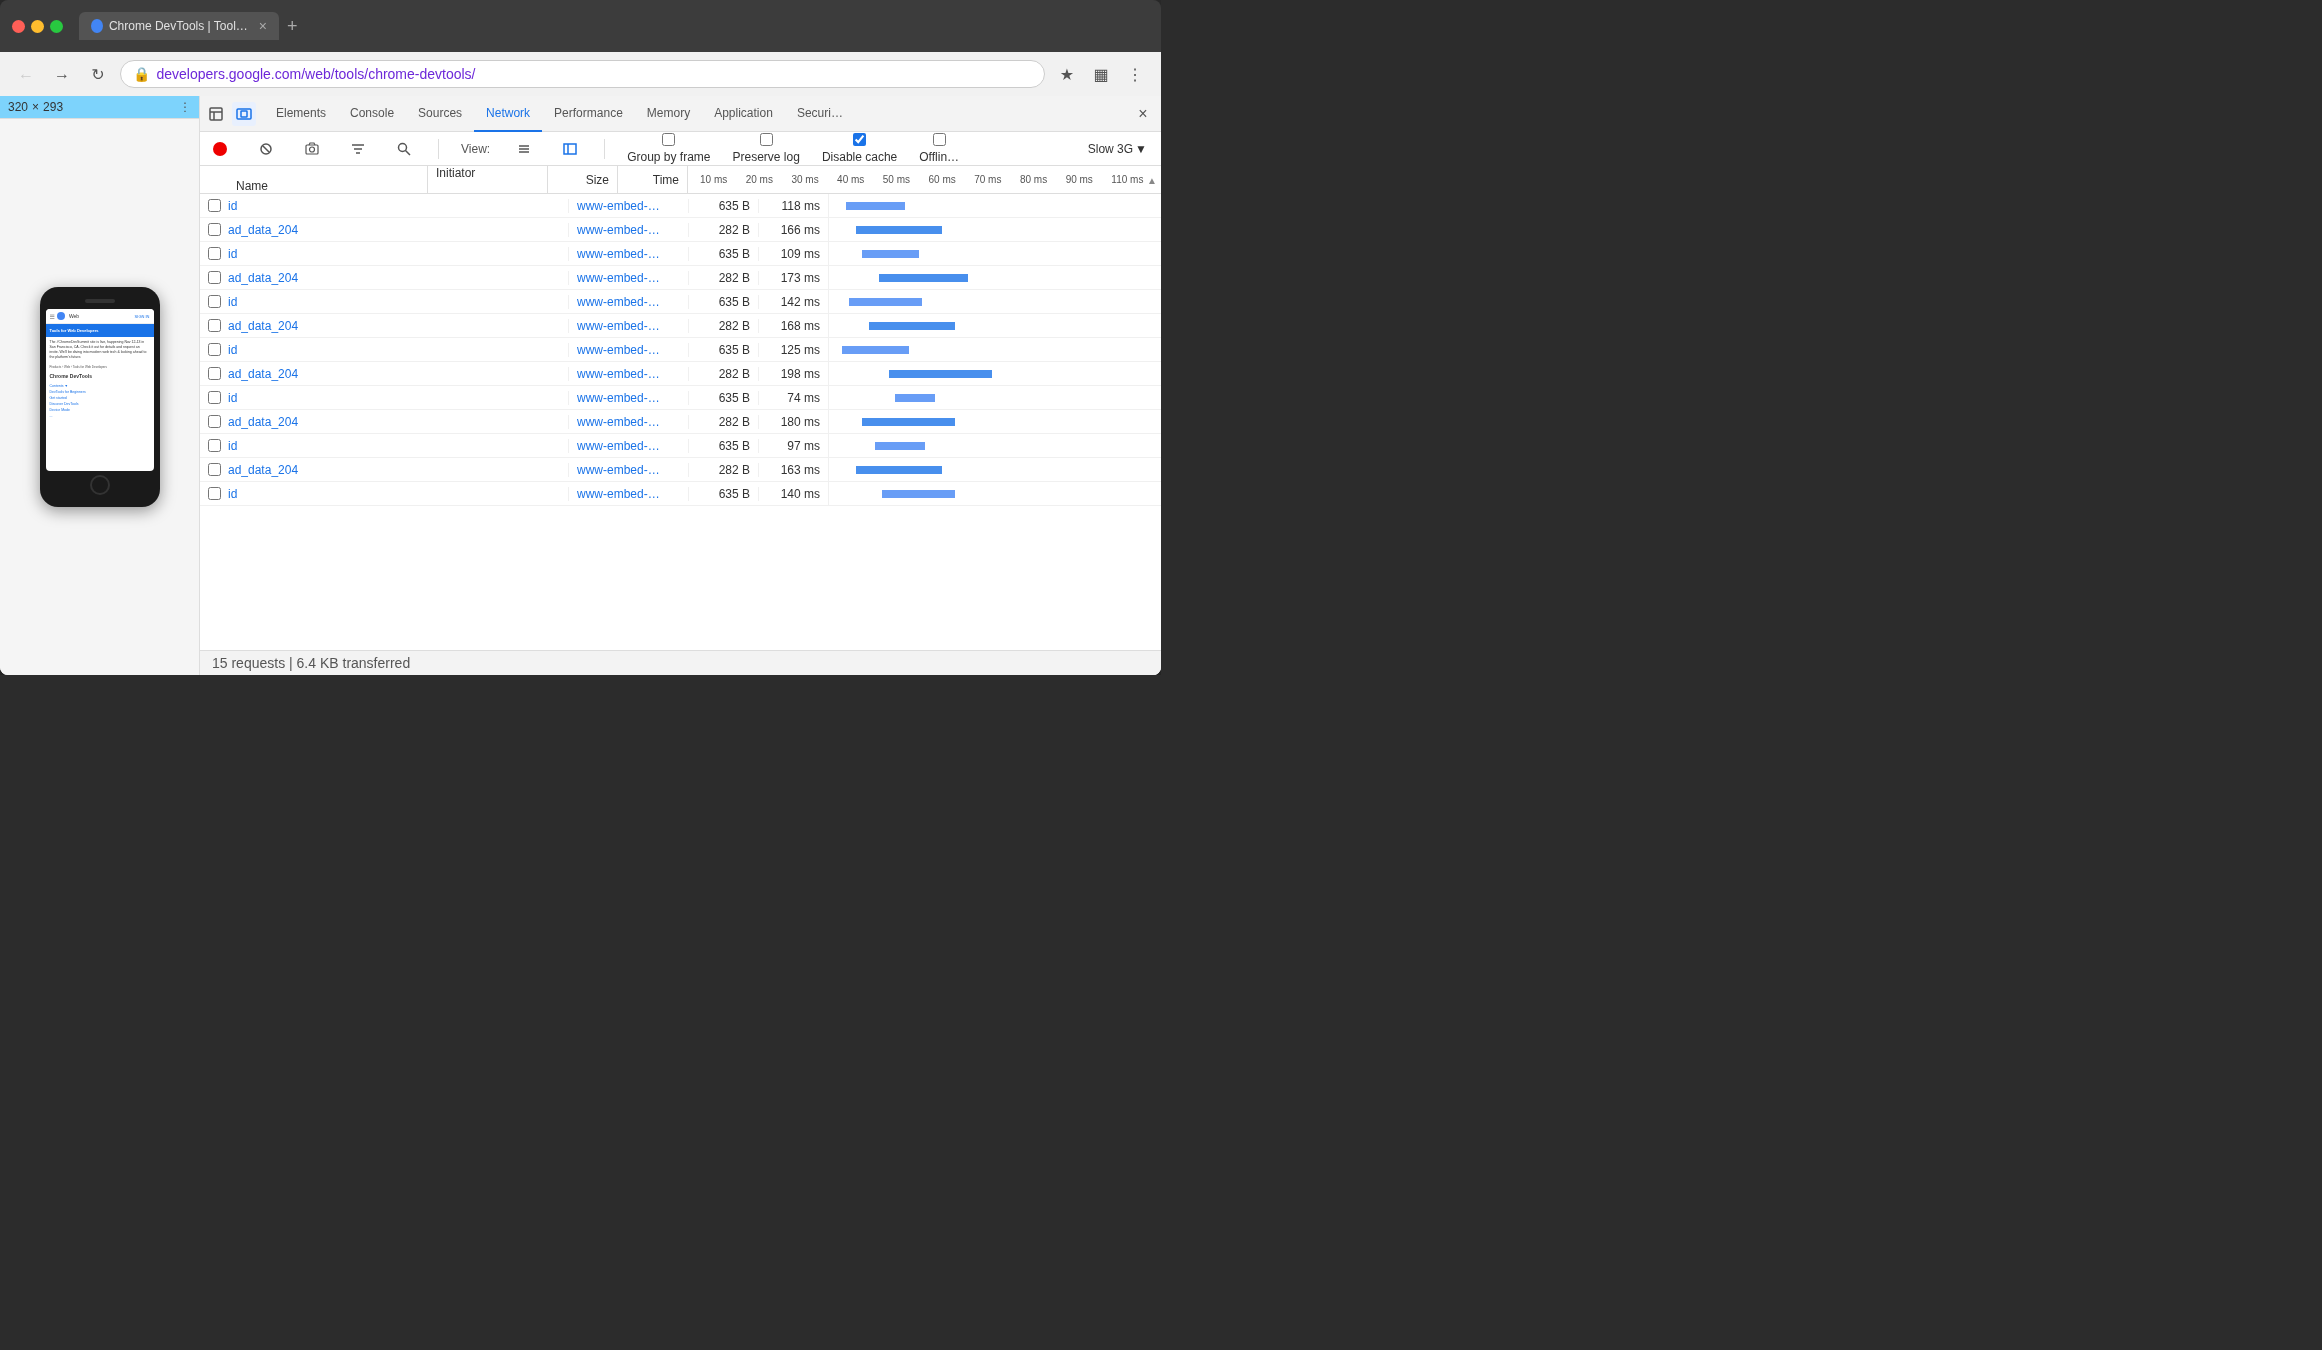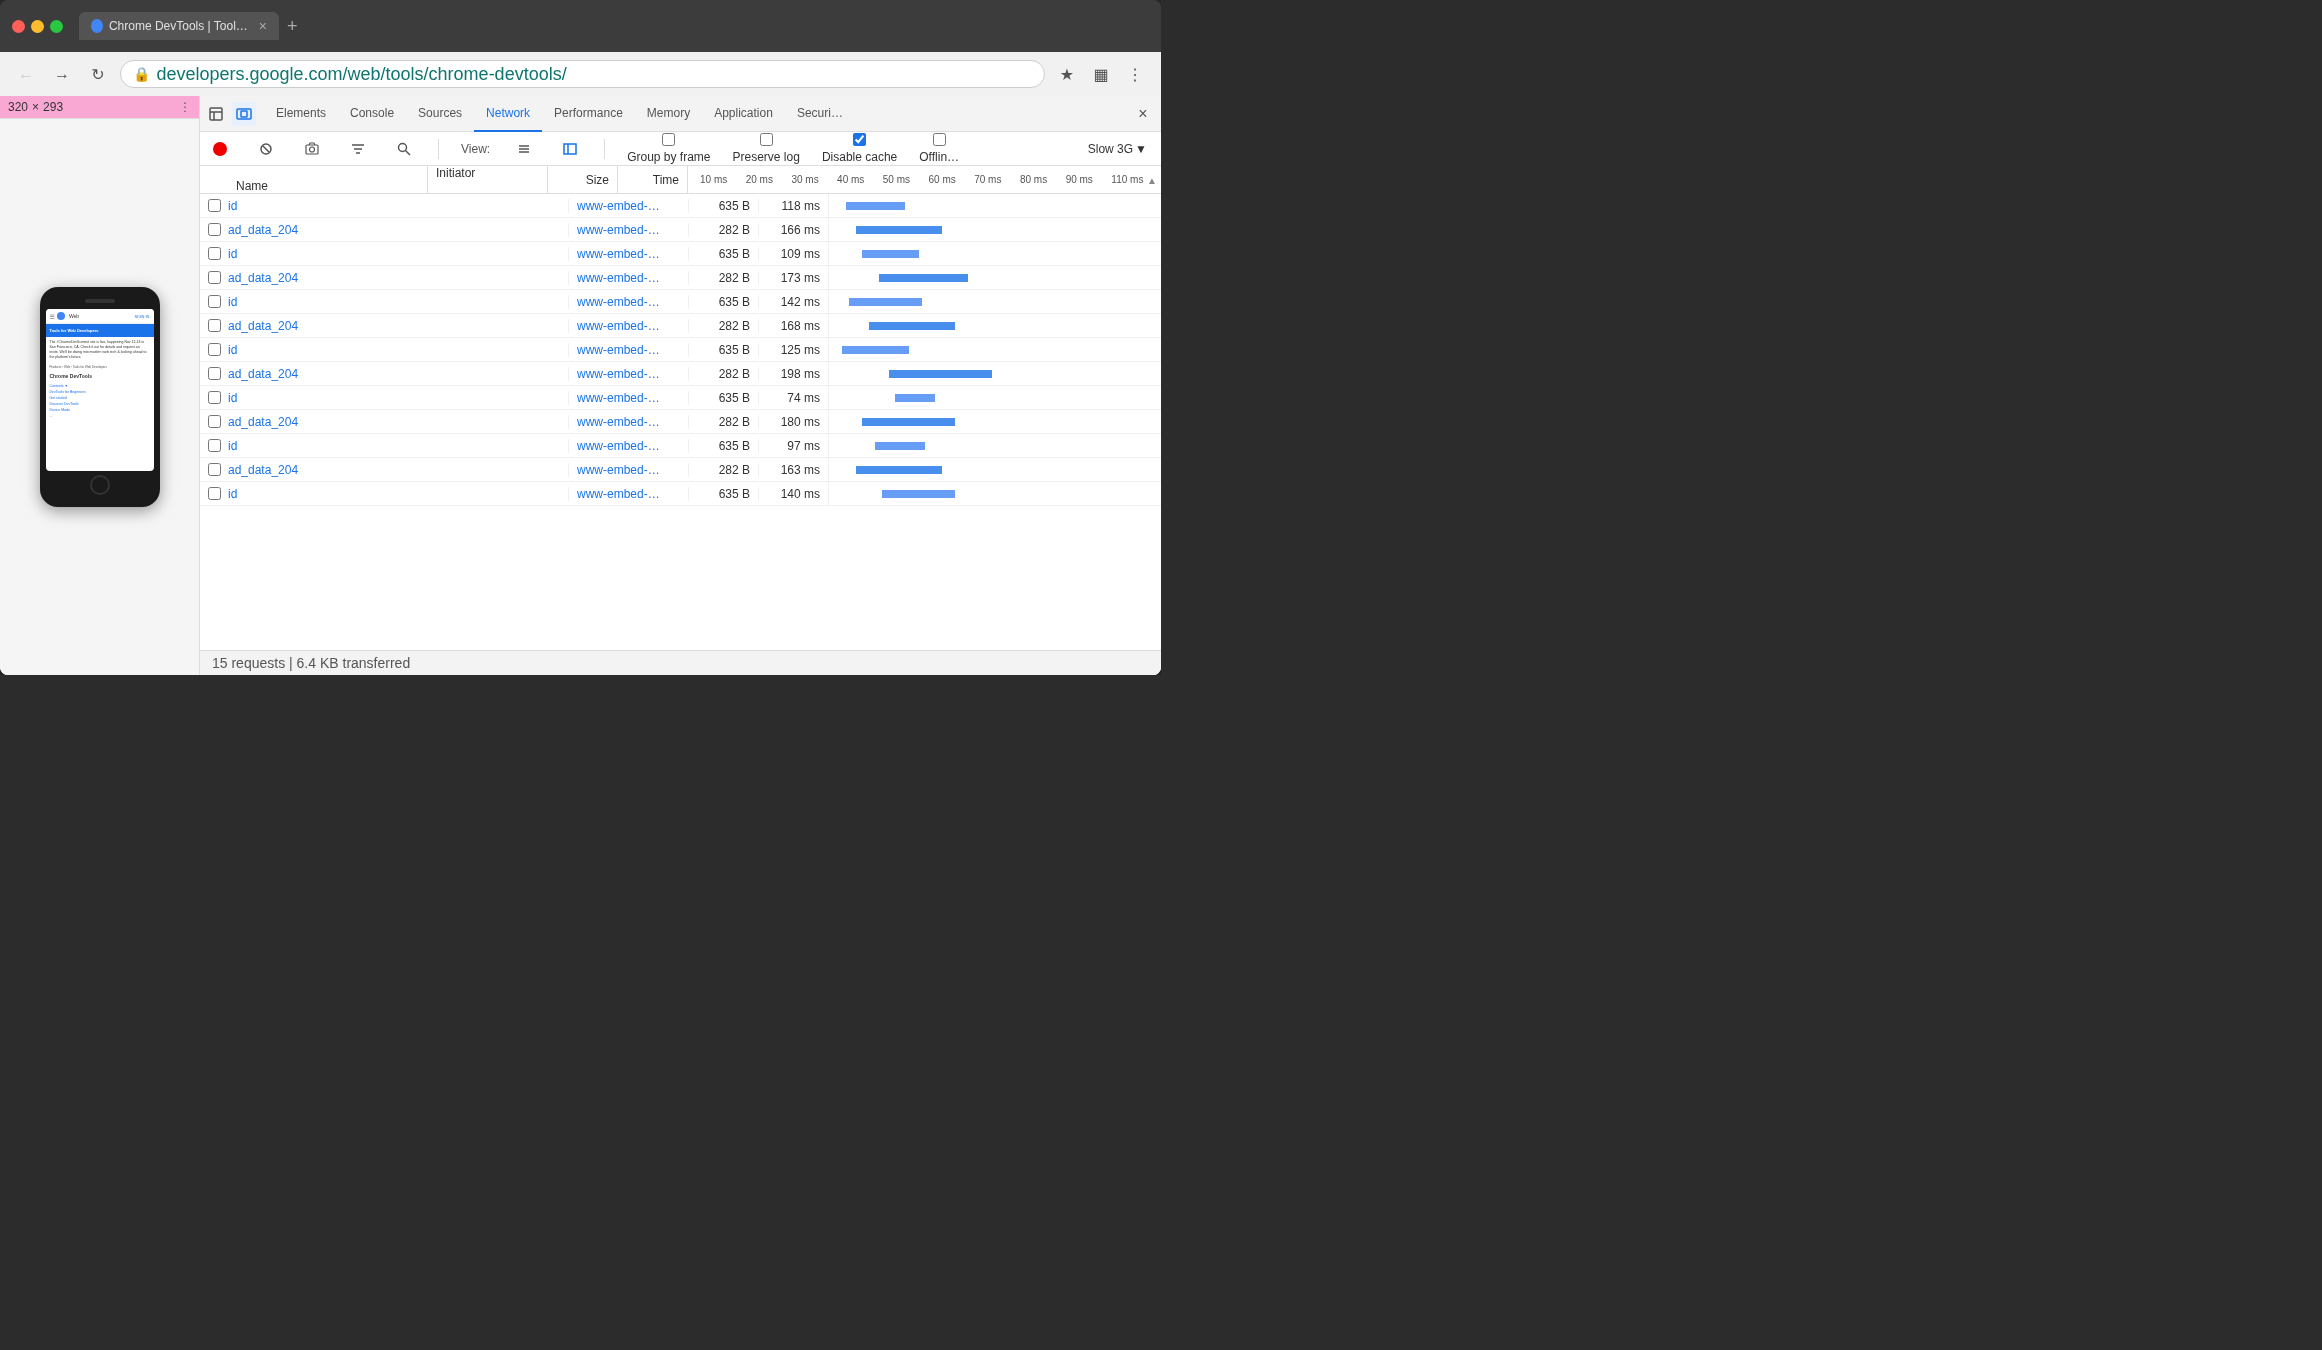--- a/index.html
+++ b/index.html
@@ -20,30 +20,30 @@
     .tab .favicon { width: 14px; height: 14px; background: #4285f4; border-radius: 50%; display: flex; align-items: center; justify-content: center; }
     .tab-title { color: #e0e0e0; font-size: 12px; white-space: nowrap; overflow: hidden; text-overflow: ellipsis; max-width: 140px; }
     .tab-close { color: #aaa; font-size: 14px; cursor: pointer; margin-left: 4px; }
     .new-tab-btn { background: none; border: none; color: #aaa; font-size: 18px; cursor: pointer; margin-left: 8px; }
 
     .nav-bar { background: #f1f1f1; height: 44px; display: flex; align-items: center; padding: 0 12px; gap: 8px; flex-shrink: 0; }
     .nav-btn { background: none; border: none; color: #555; font-size: 16px; cursor: pointer; width: 28px; height: 28px; display: flex; align-items: center; justify-content: center; border-radius: 50%; }
     .nav-btn.disabled { color: #ccc; cursor: default; }
     .address-bar { flex: 1; height: 28px; background: white; border: 1px solid #ccc; border-radius: 14px; display: flex; align-items: center; padding: 0 12px; gap: 6px; font-size: 13px; }
     .address-lock { color: #555; font-size: 14px; }
-    .address-text { color: #0f766e; font-size: 18px; }
+    .address-text { color: #6d28d9; font-size: 14px; }
     .nav-actions { display: flex; gap: 6px; }
     .nav-icon-btn { background: none; border: none; color: #555; font-size: 16px; cursor: pointer; width: 28px; height: 28px; display: flex; align-items: center; justify-content: center; }
 
     
     .main-content { display: flex; flex: 1; overflow: hidden; background: white; }
 
     
     .device-panel { width: 200px; background: #f5f5f5; border-right: 1px solid #ddd; display: flex; flex-direction: column; flex-shrink: 0; }
-    .device-toolbar { background: #f9a8d4; border-bottom: 1px solid #ddd; padding: 4px 8px; display: flex; align-items: center; justify-content: space-between; font-size: 12px; color: #333; }
+    .device-toolbar { background: #7dd3fc; border-bottom: 1px solid #ddd; padding: 4px 8px; display: flex; align-items: center; justify-content: space-between; font-size: 12px; color: #333; }
     .device-dims { display: flex; align-items: center; gap: 4px; }
     .device-more { color: #555; cursor: pointer; }
     .device-frame-container { flex: 1; display: flex; align-items: center; justify-content: center; padding: 16px; }
     .phone-frame { width: 120px; height: 220px; background: #1a1a1a; border-radius: 18px; padding: 12px 6px; display: flex; flex-direction: column; box-shadow: 0 4px 16px rgba(0,0,0,0.4); }
     .phone-speaker { width: 30px; height: 4px; background: #333; border-radius: 2px; margin: 0 auto 6px; }
     .phone-screen { flex: 1; background: white; border-radius: 4px; overflow: hidden; font-size: 5px; }
     .phone-screen-inner { height: 100%; overflow: hidden; }
     .phone-home { width: 20px; height: 20px; border: 2px solid #333; border-radius: 50%; margin: 4px auto 0; }
     .screen-header { background: white; padding: 3px 4px; display: flex; align-items: center; gap: 2px; border-bottom: 1px solid #eee; }
     .screen-header .hamburger { font-size: 6px; color: #555; }

